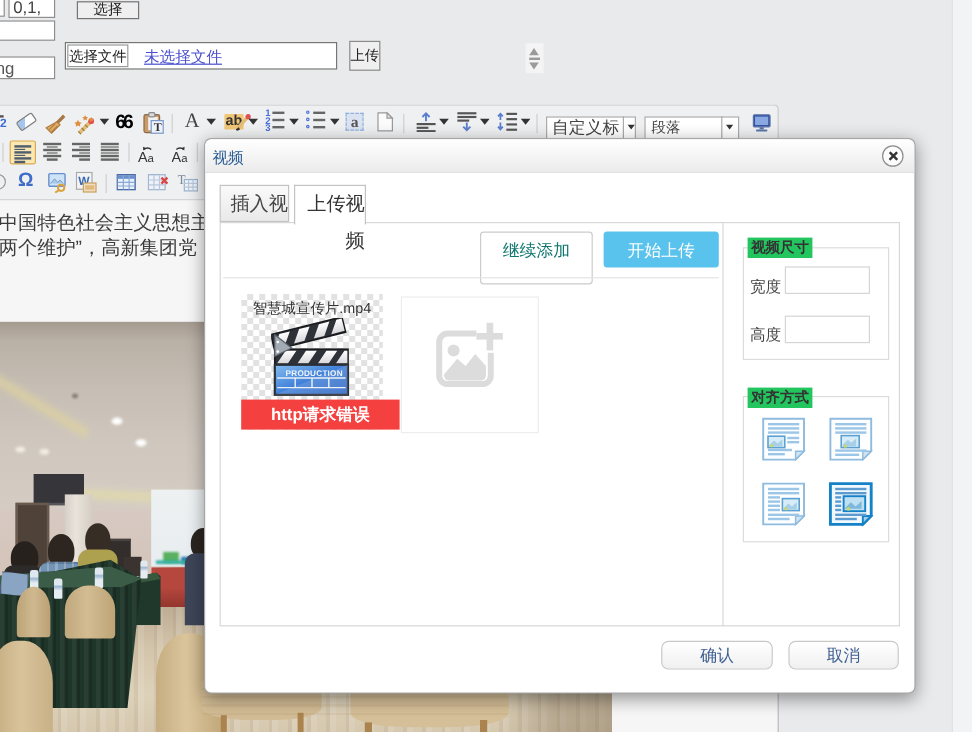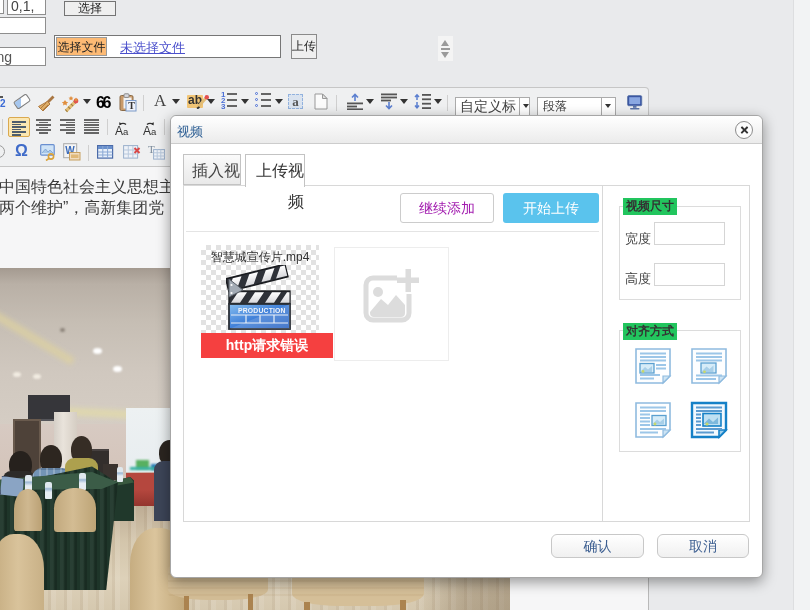--- a/index.html
+++ b/index.html
@@ -22,21 +22,21 @@
 #dlg{position:absolute;left:170px;top:115px;width:593px;height:463px;background:#fff;border:1px solid #a6a6a6;border-radius:6px;box-shadow:0 4px 14px rgba(0,0,0,.4)}
 #dlghead{position:absolute;left:0;top:0;right:0;height:28px;background:linear-gradient(180deg,#fff,#ebebeb);border-bottom:1px solid #ccc;border-radius:6px 6px 0 0}
 #dlgtitle{position:absolute;left:6px;top:7px;font-size:13px;font-weight:normal;color:#2a5c92}
 #dlgclose{position:absolute;right:9px;top:5px;width:18px;height:18px;border:1px solid #8c8c8c;border-radius:50%;background:#fcfcfc}
 .tab{position:absolute;font-size:16px;text-align:right}
 #tab1{left:12px;top:38px;width:58px;height:31px;line-height:31px;background:linear-gradient(180deg,#fafafa,#e9e9e9);border:1px solid #c3c3c3;color:#444}
 #tab2{left:74px;top:38px;width:60px;height:33px;line-height:31px;background:#fff;border:1px solid #c3c3c3;border-bottom:none;color:#333;z-index:2}
 #ibox{position:absolute;left:12px;top:69px;width:567px;height:337px;border:1px solid #d8d8d8;background:#fff}
 #vsep{position:absolute;left:418px;top:0;width:1px;height:336px;background:#d8d8d8}
 #pbar{position:absolute;left:7px;top:12px;width:201px;height:22px;background:#2b97e2;color:#c2dcef;font-size:13px;text-align:center;line-height:22px}
-#badd{position:absolute;left:216px;top:7px;width:94px;height:30px;border:1px solid #ccc;border-radius:3px;background:#fff;font-size:14px;color:#a21caf;text-align:center;line-height:28px}
+#badd{position:absolute;left:216px;top:7px;width:94px;height:44px;border:1px solid #ccc;border-radius:3px;background:#fff;font-size:14px;color:#0f766e;text-align:center;line-height:28px}
 #bupl{position:absolute;left:319px;top:7px;width:96px;height:30px;border-radius:3px;background:#5ac3ed;font-size:14px;color:#fff;text-align:center;line-height:30px}
 #qline{position:absolute;left:2px;top:45px;width:413px;height:1px;background:#e4e4e4}
 #thumb1{position:absolute;left:17px;top:59px;width:118px;height:113px;background:repeating-conic-gradient(#e2e2e2 0% 25%,#ffffff 0% 50%) 0 0/10px 10px}
 #fname{position:absolute;left:0;top:4px;width:118px;text-align:center;font-size:12px;color:#333}
 #err{position:absolute;left:0;bottom:0;width:132px;height:25px;background:#f54040;color:#fff;font-weight:bold;font-size:14px;text-align:center;line-height:25px}
 #thumb2{position:absolute;left:150px;top:61px;width:115px;height:114px;background:#fff;border:1px solid #ededed}
 .fs{position:absolute;border:1px solid #dcdcdc}
 .fslegend{position:absolute;background:#22c55e;padding:0 3px;font-size:12px;font-weight:bold;color:#333}
 .flabel{position:absolute;font-size:13px;color:#444}
 .finput{position:absolute;width:71px;height:23px;border:1px solid #d5d5d5;background:#fff}
@@ -51,21 +51,21 @@
 </head>
 <body>
 <div id="page">
 
   <div class="inp" style="left:-40px;top:-6px;width:44px;height:20px"></div>
   <div class="inp" style="left:7px;top:-8px;width:39px;height:23px;font-size:14px;line-height:26px">0,1,</div>
   <div class="btn-native" style="left:64px;top:1px;width:52px;height:15px;line-height:13px">选择</div>
   <div class="inp" style="left:-30px;top:17px;width:76px;height:17px"></div>
   <div class="inp" style="left:-30px;top:47px;width:76px;height:19px;font-size:14px;color:#555;text-align:right;padding-right:33px;line-height:18px">ng</div>
   <div class="inp" style="left:54px;top:35px;width:227px;height:23px;border-color:#767676"></div>
-  <div class="btn-native" style="left:56px;top:37px;width:51px;height:19px;line-height:18px;border-color:#9a9a9a;background:#fdba74">选择文件</div>
+  <div class="btn-native" style="left:56px;top:37px;width:51px;height:19px;line-height:18px;border-color:#9a9a9a;background:#ffffff">选择文件</div>
   <div class="abs" style="left:120px;top:39px;font-size:13px;color:#4b50cc;text-decoration:underline">未选择文件</div>
   <div class="btn-native" style="left:291px;top:34px;width:26px;height:25px;line-height:23px;font-size:12px;border-color:#8a8a8a;white-space:nowrap">上传</div>
 
   <div class="abs" style="left:438px;top:36px;width:15px;height:25px;background:#f4f4f4"></div>
   <div class="abs" style="left:441px;top:40px;width:0;height:0;border-left:4.5px solid transparent;border-right:4.5px solid transparent;border-bottom:6px solid #9a9a9a"></div>
   <div class="abs" style="left:441px;top:48px;width:9px;height:2px;background:#9a9a9a"></div>
   <div class="abs" style="left:441px;top:52px;width:0;height:0;border-left:4.5px solid transparent;border-right:4.5px solid transparent;border-top:6px solid #9a9a9a"></div>
 
   <div class="abs" style="left:793px;top:0;width:17px;height:610px;background:#f2f3f4;border-left:1px solid #dddee0"></div>
 

